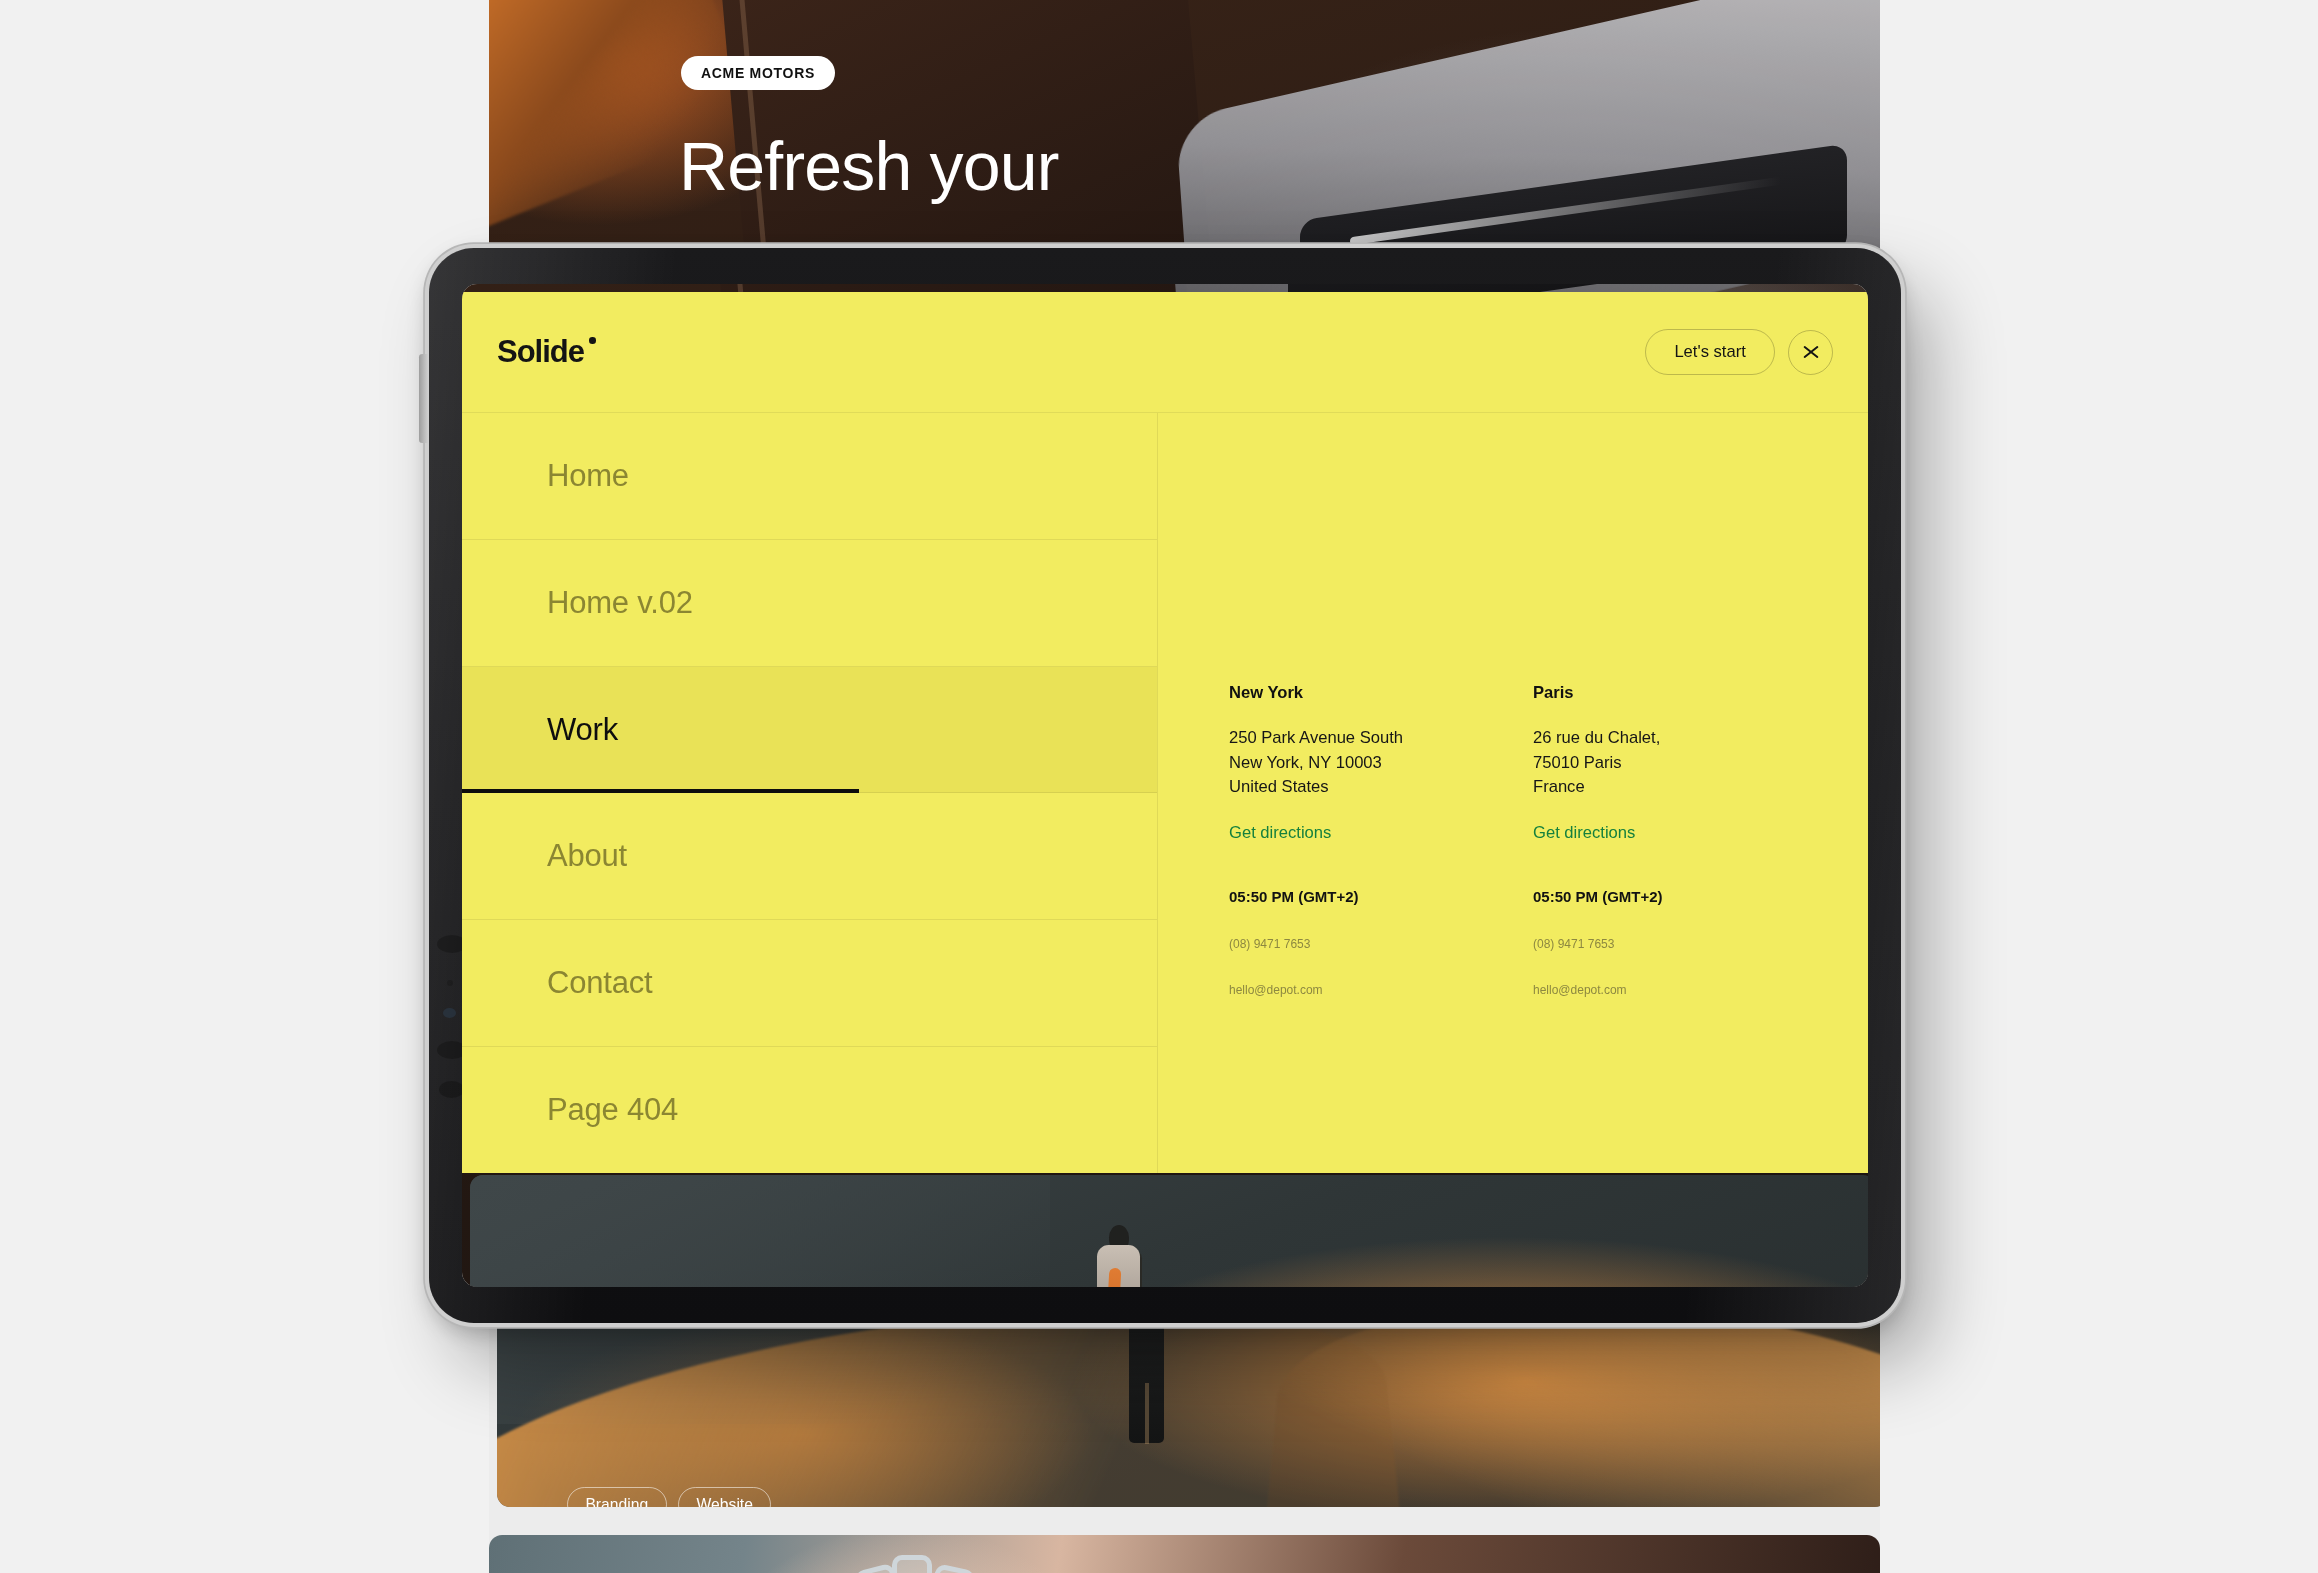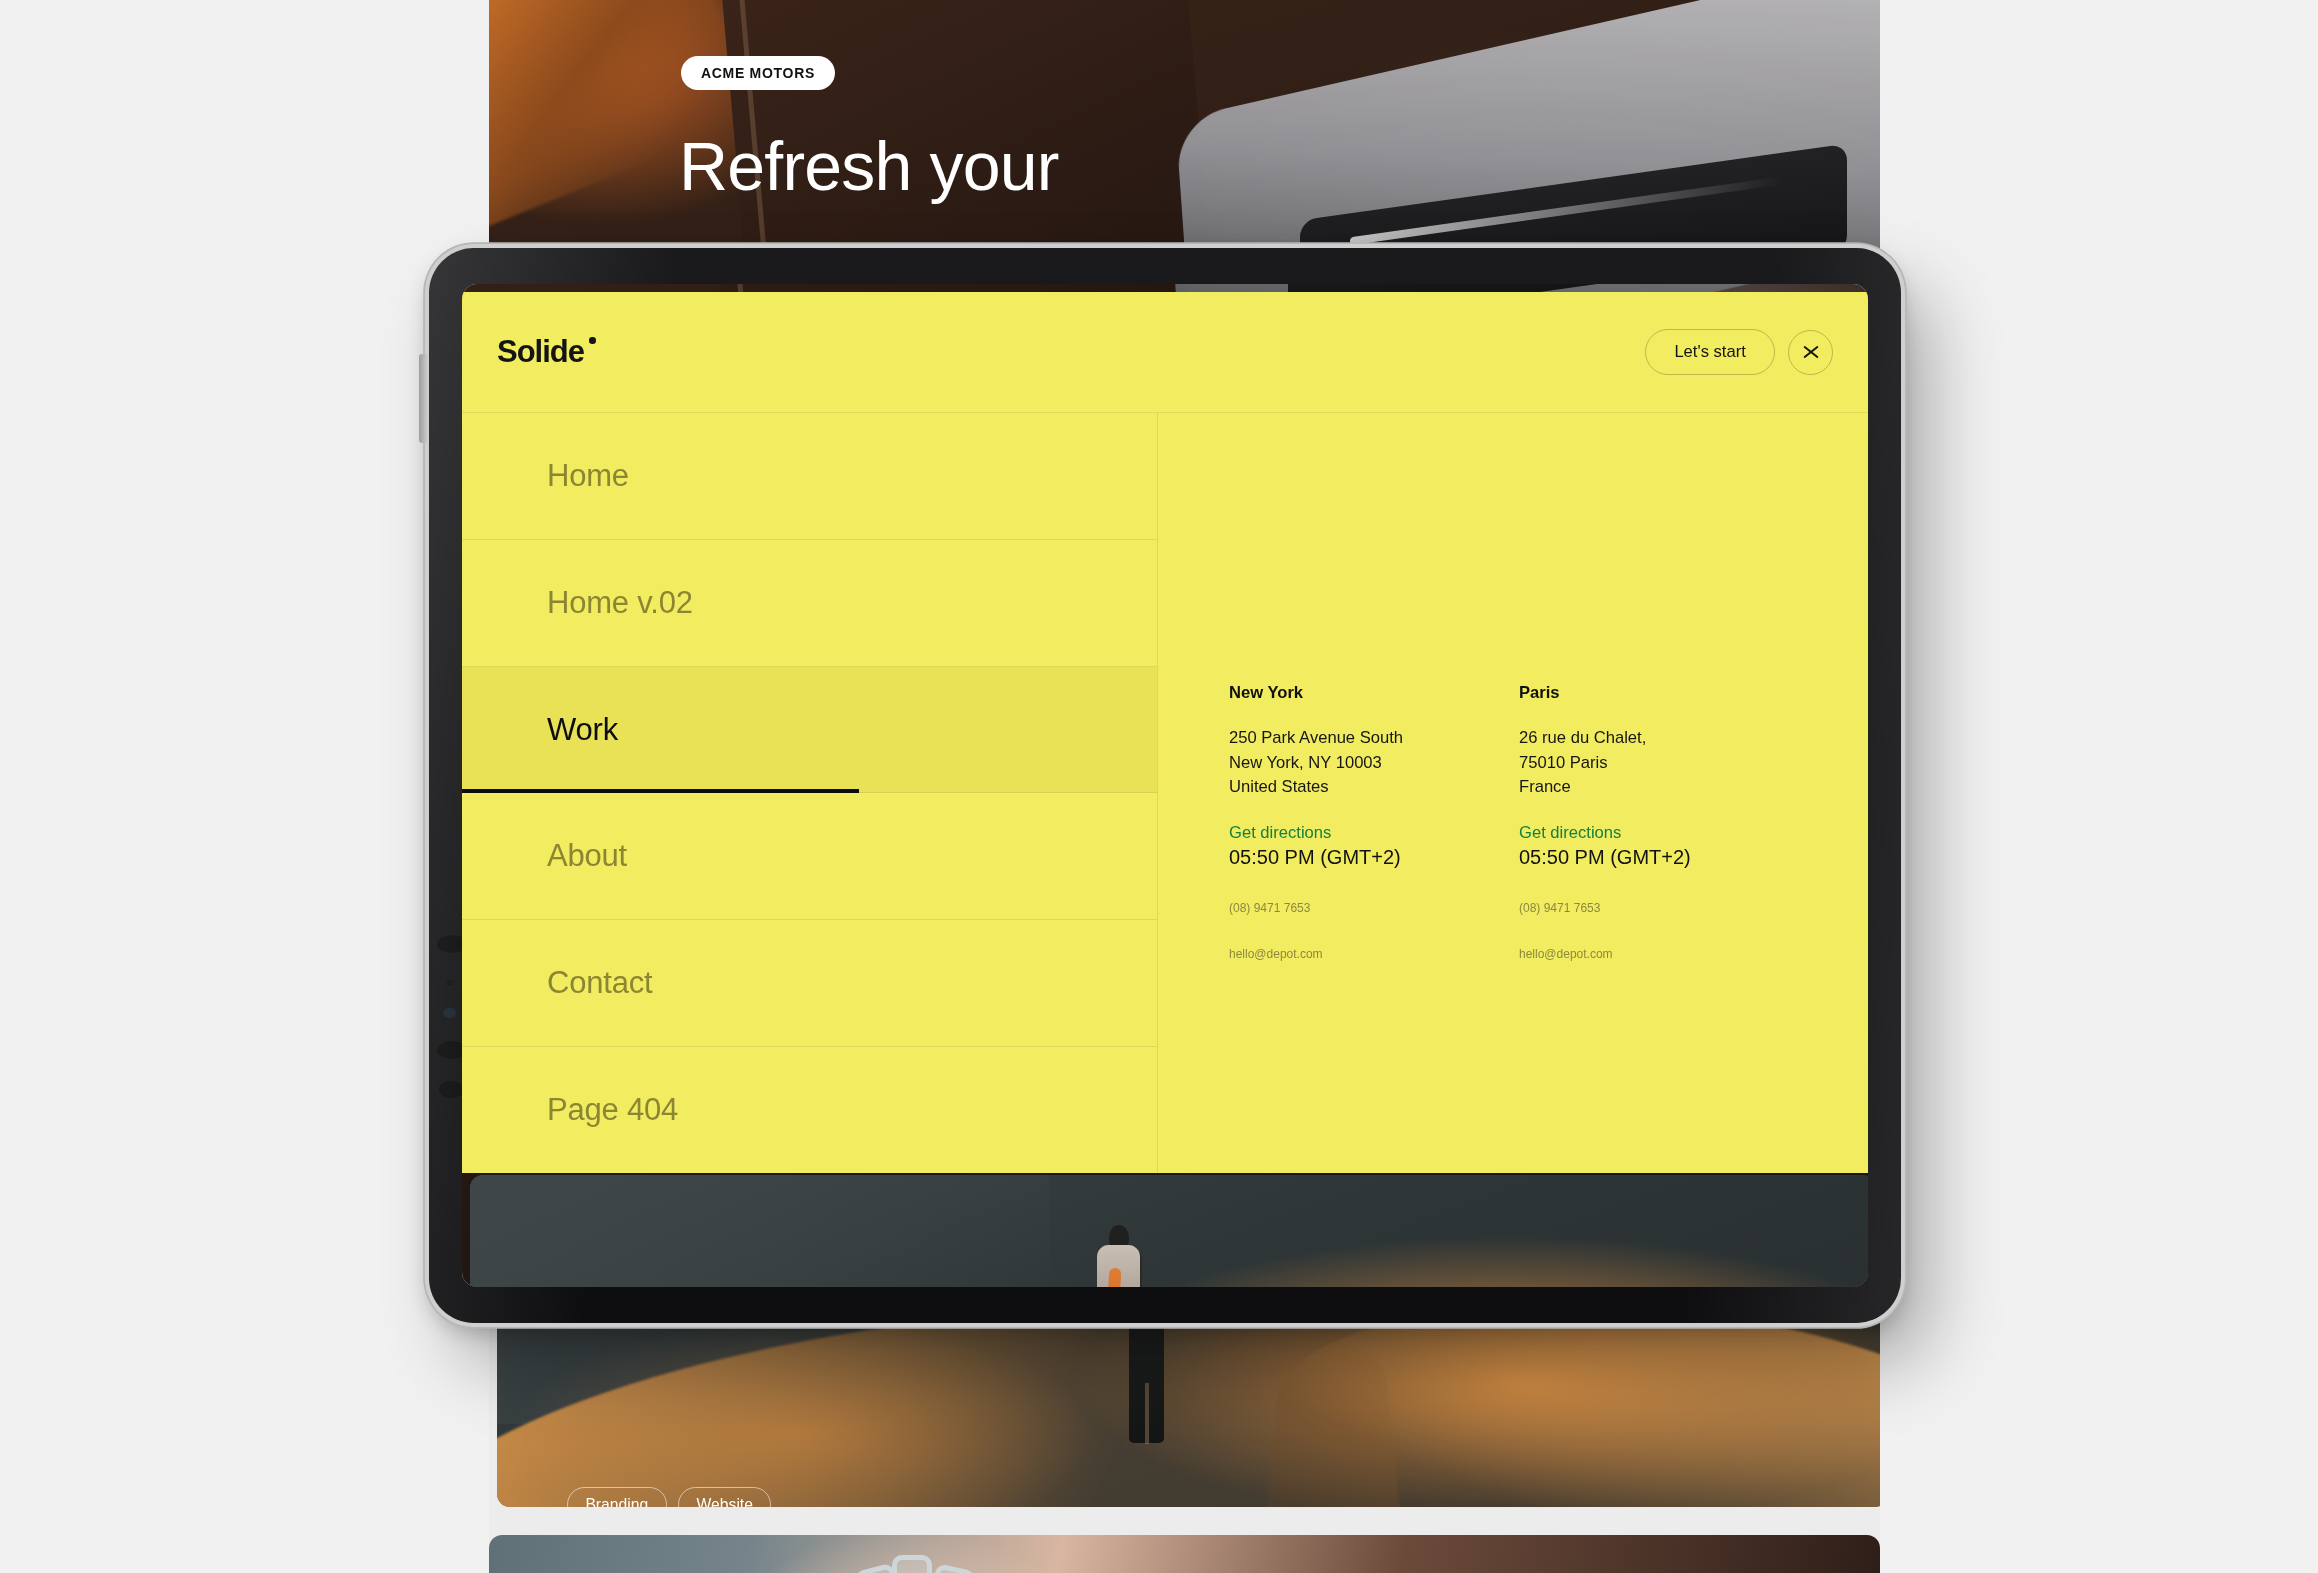--- a/index.html
+++ b/index.html
@@ -373,21 +373,21 @@
 
   .contact-col {
     flex: 1;
     position: relative;
   }
   .contact-grid {
     position: absolute;
     left: 71px;
     top: 270px;
     display: flex;
-    gap: 0;
+    gap: 14px;
   }
   .contact-block { width: 290px; }
   .c-city {
     font-size: 16.6px;
     font-weight: bold;
     color: #111;
     margin-bottom: 23px;
   }
   .c-line {
     font-size: 16.6px;
@@ -395,23 +395,25 @@
     line-height: 1.48;
   }
   .c-dir {
     font-size: 16.6px;
     color: #15803d;
     margin-top: 23px;
     cursor: pointer;
     display: inline-block;
   }
   .c-time {
-    font-size: 20px;
+    font-size: 15px;
     color: #121212;
+    margin-top: 43px;
     line-height: 1.48;
+    font-weight: bold;
   }
   .c-muted {
     font-size: 12px;
     color: #8d8840;
     line-height: 1.48;
     cursor: pointer;
     display: block;
     margin-top: 28px;
   }
 </style>

